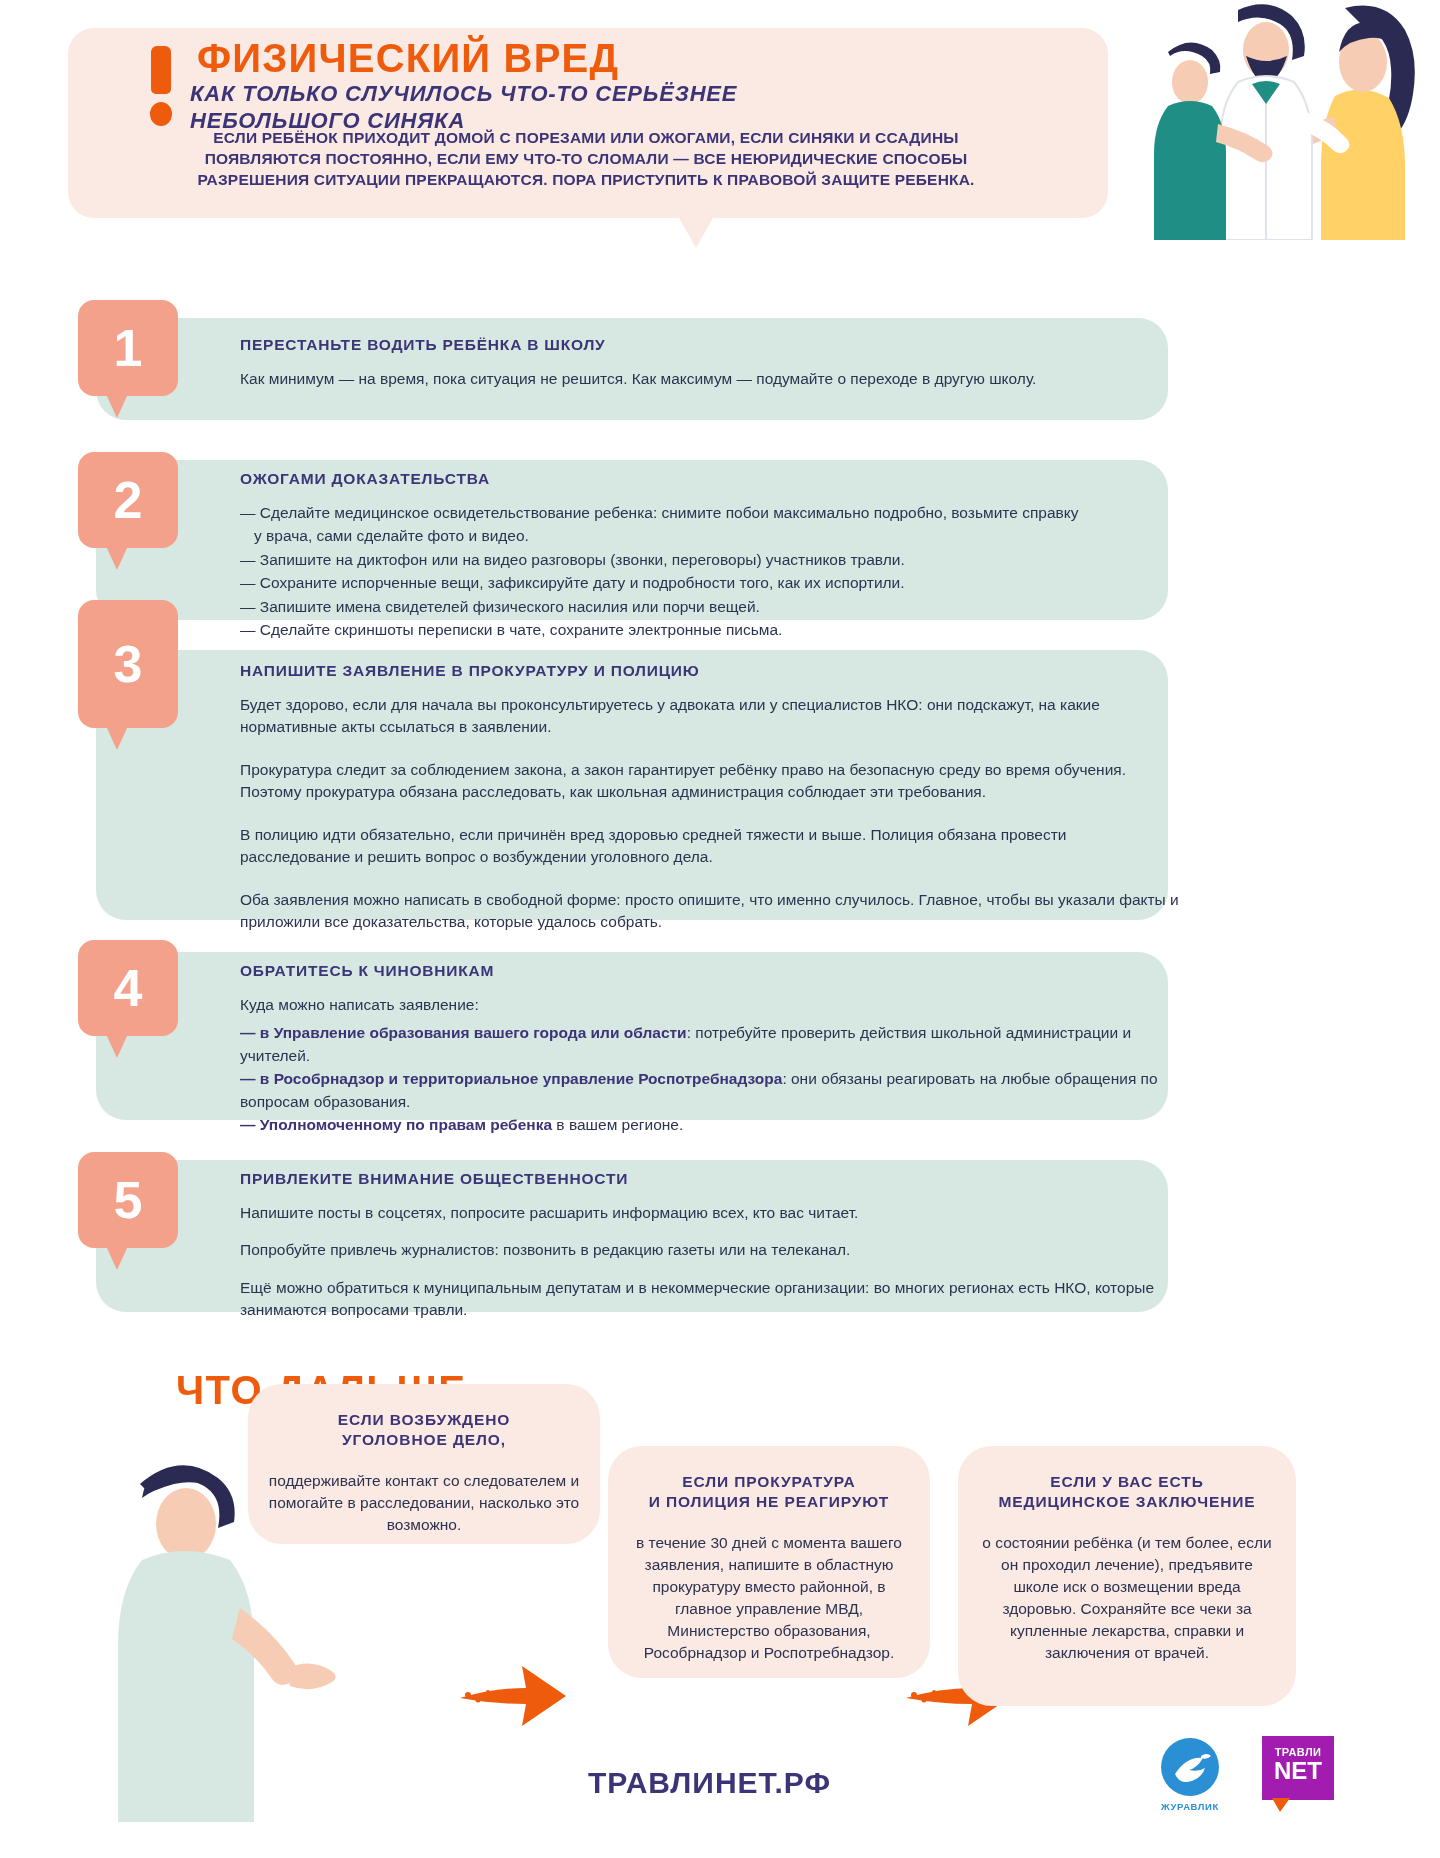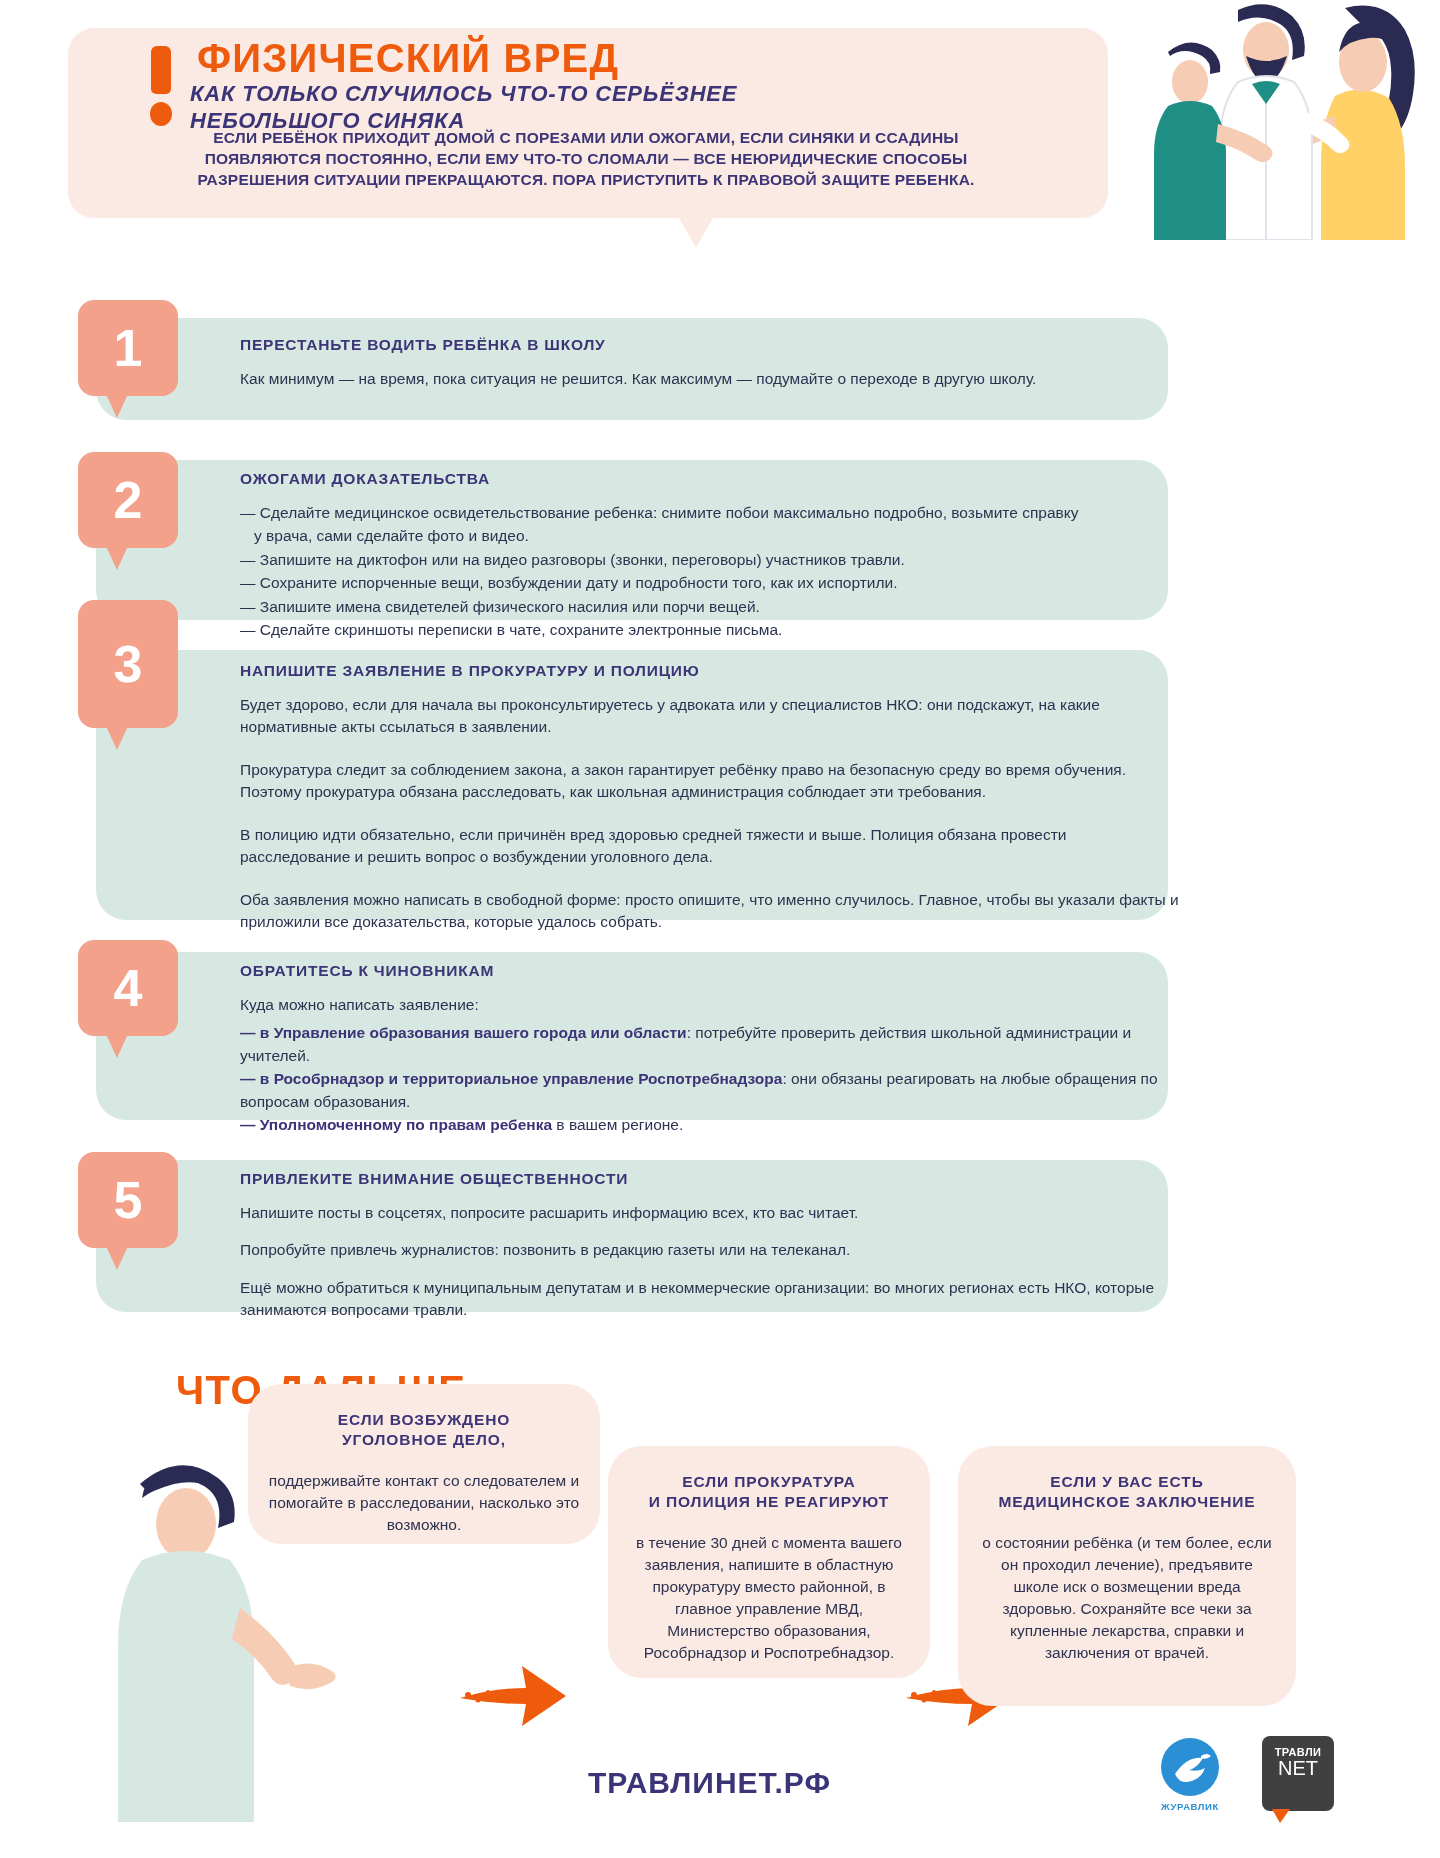--- a/index.html
+++ b/index.html
@@ -188,29 +188,29 @@
   }
   .logo-zh-label {
     margin-top: 5px;
     font-size: 9.5px;
     font-weight: bold;
     color: #2a8fd4;
     letter-spacing: 0.6px;
   }
   .logo-tn {
     position: absolute; left: 1262px; top: 1736px;
-    width: 72px; height: 75px;
-    background: #404040;
-    border-radius: 8px;
+    width: 72px; height: 64px;
+    background: #a21caf;
+    border-radius: 0;
     color: #fff;
     text-align: center;
     padding-top: 10px;
   }
   .logo-tn .l1 { font-size: 11px; font-weight: bold; letter-spacing: 0.4px; }
-  .logo-tn .l2 { font-size: 20px; font-weight: normal; line-height: 1.05; }
+  .logo-tn .l2 { font-size: 24px; font-weight: bold; line-height: 1.05; }
   .logo-tn::after {
     content: "";
     position: absolute;
     left: 10px; bottom: -12px;
     width: 0; height: 0;
     border-left: 8px solid transparent;
     border-right: 10px solid transparent;
     border-top: 14px solid #ee5b0c;
   }
 </style>
@@ -288,21 +288,21 @@
 <div class="step-bar" style="top:460px; height:160px;"></div>
 <div class="num-bubble" style="top:452px; height:96px; line-height:96px; left:78px;">
   <span>2</span>
 </div>
 <div class="step-content" style="top:470px;">
   <div class="step-head">ОЖОГАМИ ДОКАЗАТЕЛЬСТВА</div>
   <div class="step-text tight">
     <p>— Сделайте медицинское освидетельствование ребенка: снимите побои максимально подробно, возьмите справку</p>
     <p style="padding-left:14px;">   у врача, сами сделайте фото и видео.</p>
     <p>— Запишите на диктофон или на видео разговоры (звонки, переговоры) участников травли.</p>
-    <p>— Сохраните испорченные вещи, возбуждении дату и подробности того, как их испортили.</p>
+    <p>— Сохраните испорченные вещи, зафиксируйте дату и подробности того, как их испортили.</p>
     <p>— Запишите имена свидетелей физического насилия или порчи вещей.</p>
     <p>— Сделайте скриншоты переписки в чате, сохраните электронные письма.</p>
   </div>
 </div>
 
 <div class="step-bar" style="top:650px; height:270px;"></div>
 <div class="num-bubble" style="top:600px; height:128px; line-height:128px; left:78px;">
   <span>3</span>
 </div>
 <div class="step-content" style="top:662px;">

